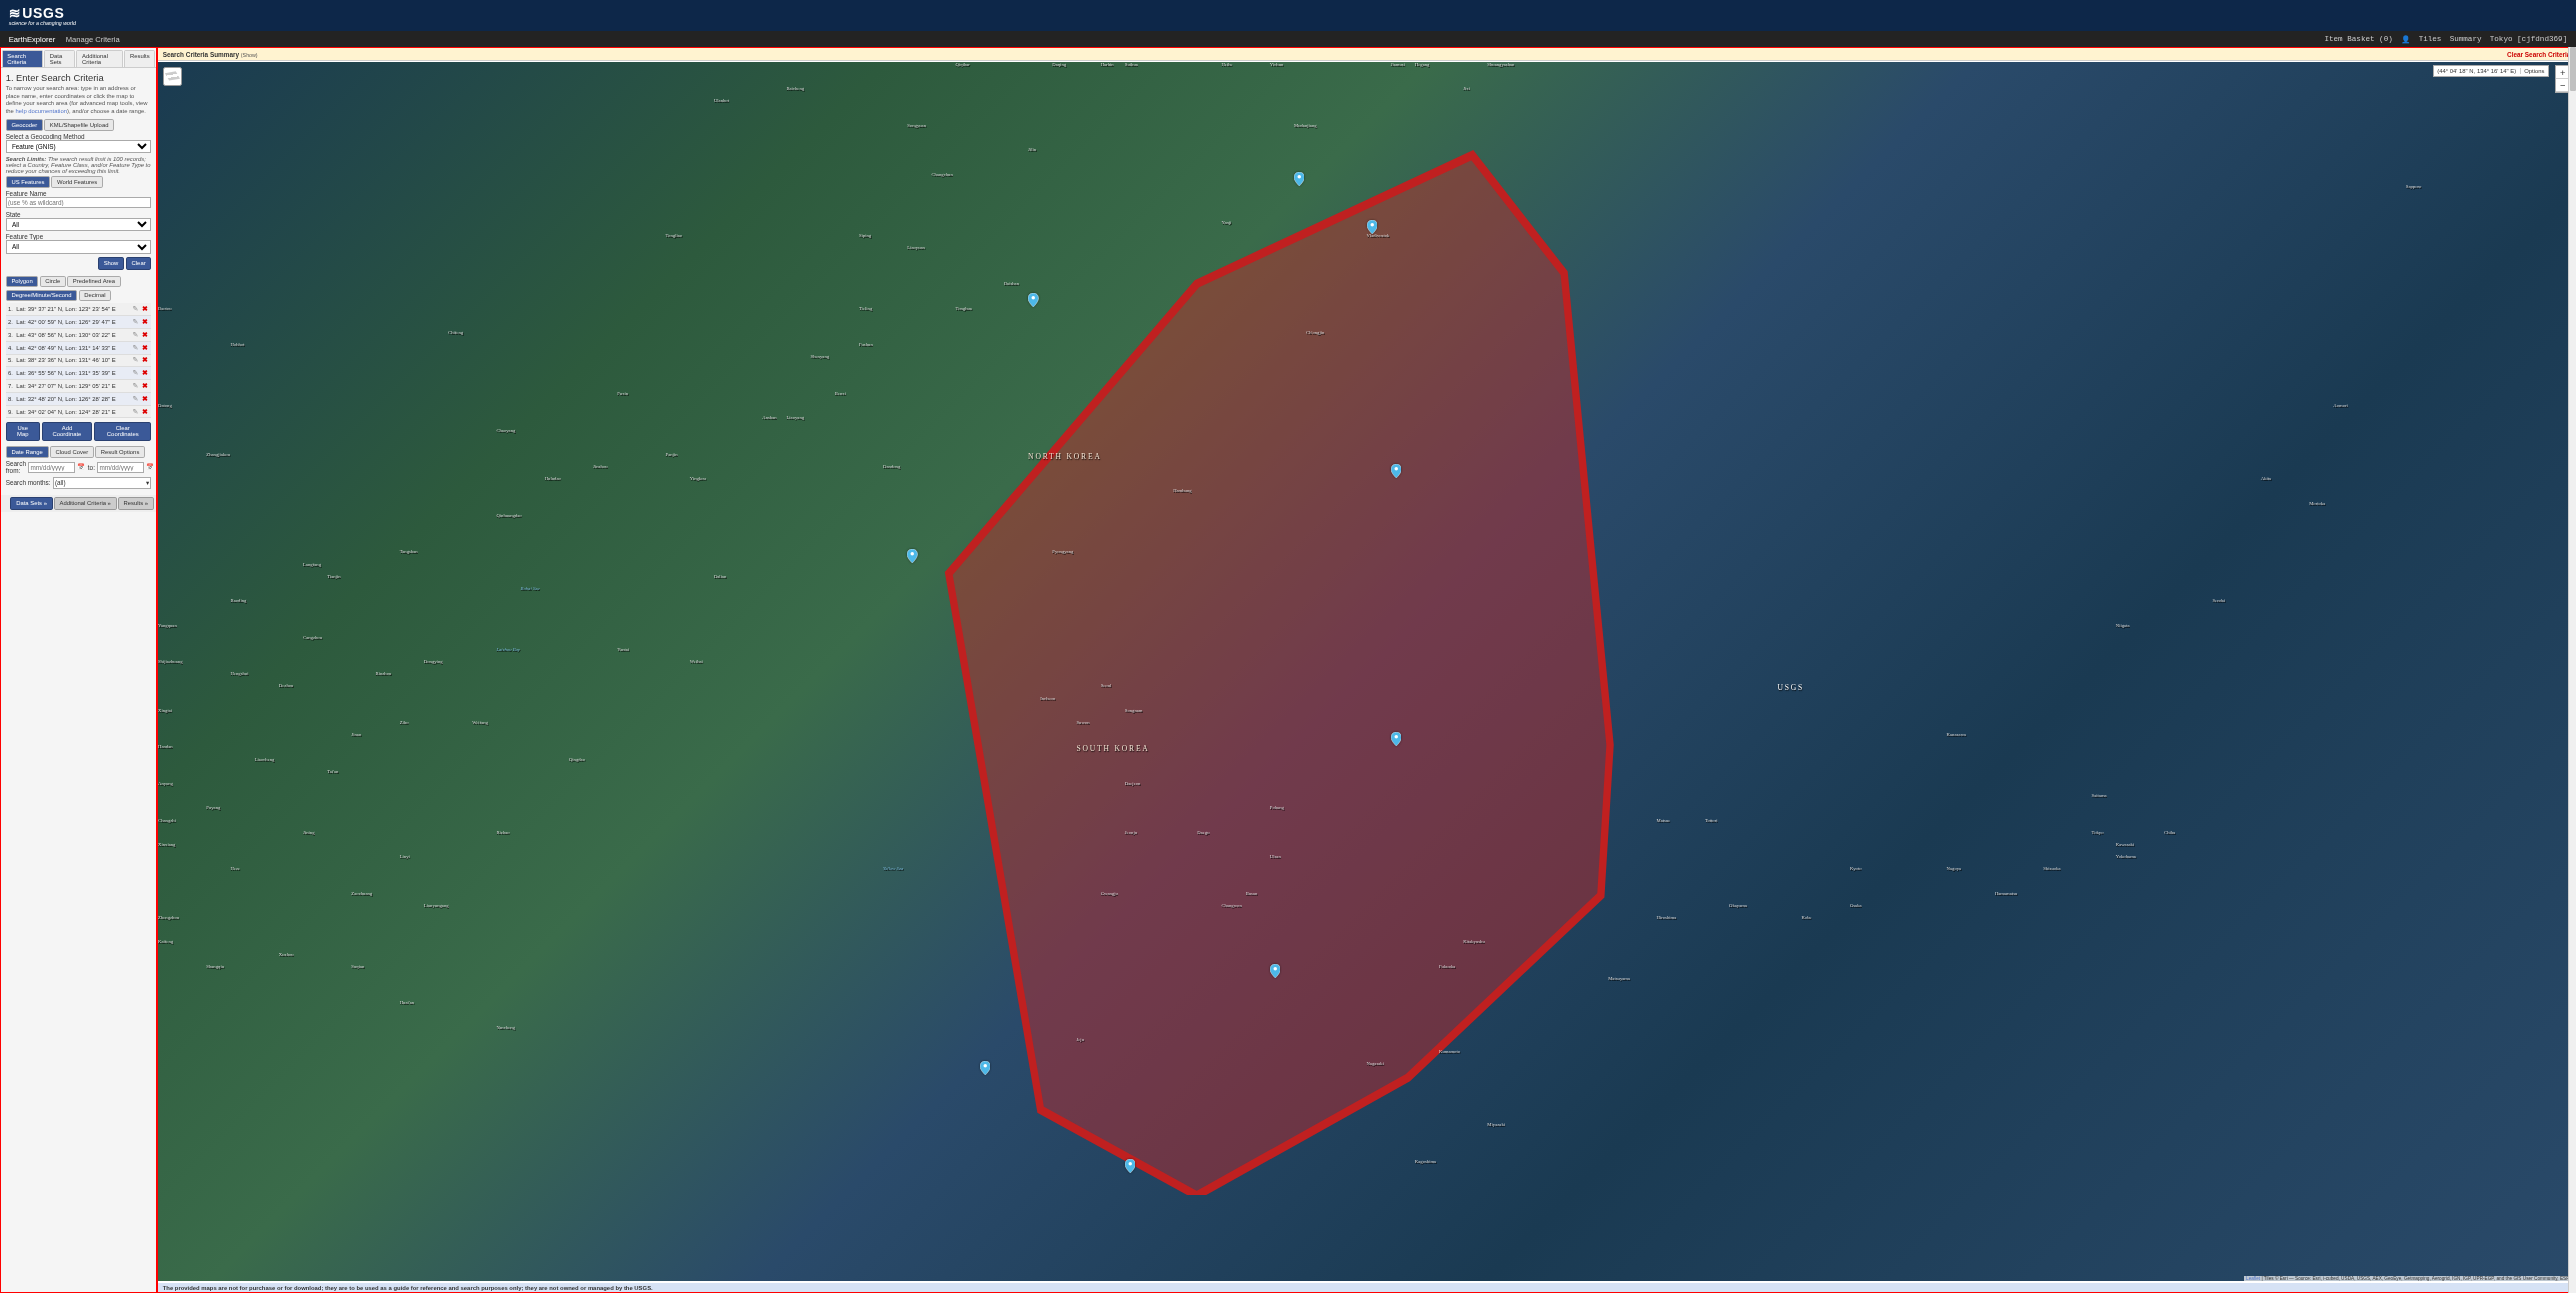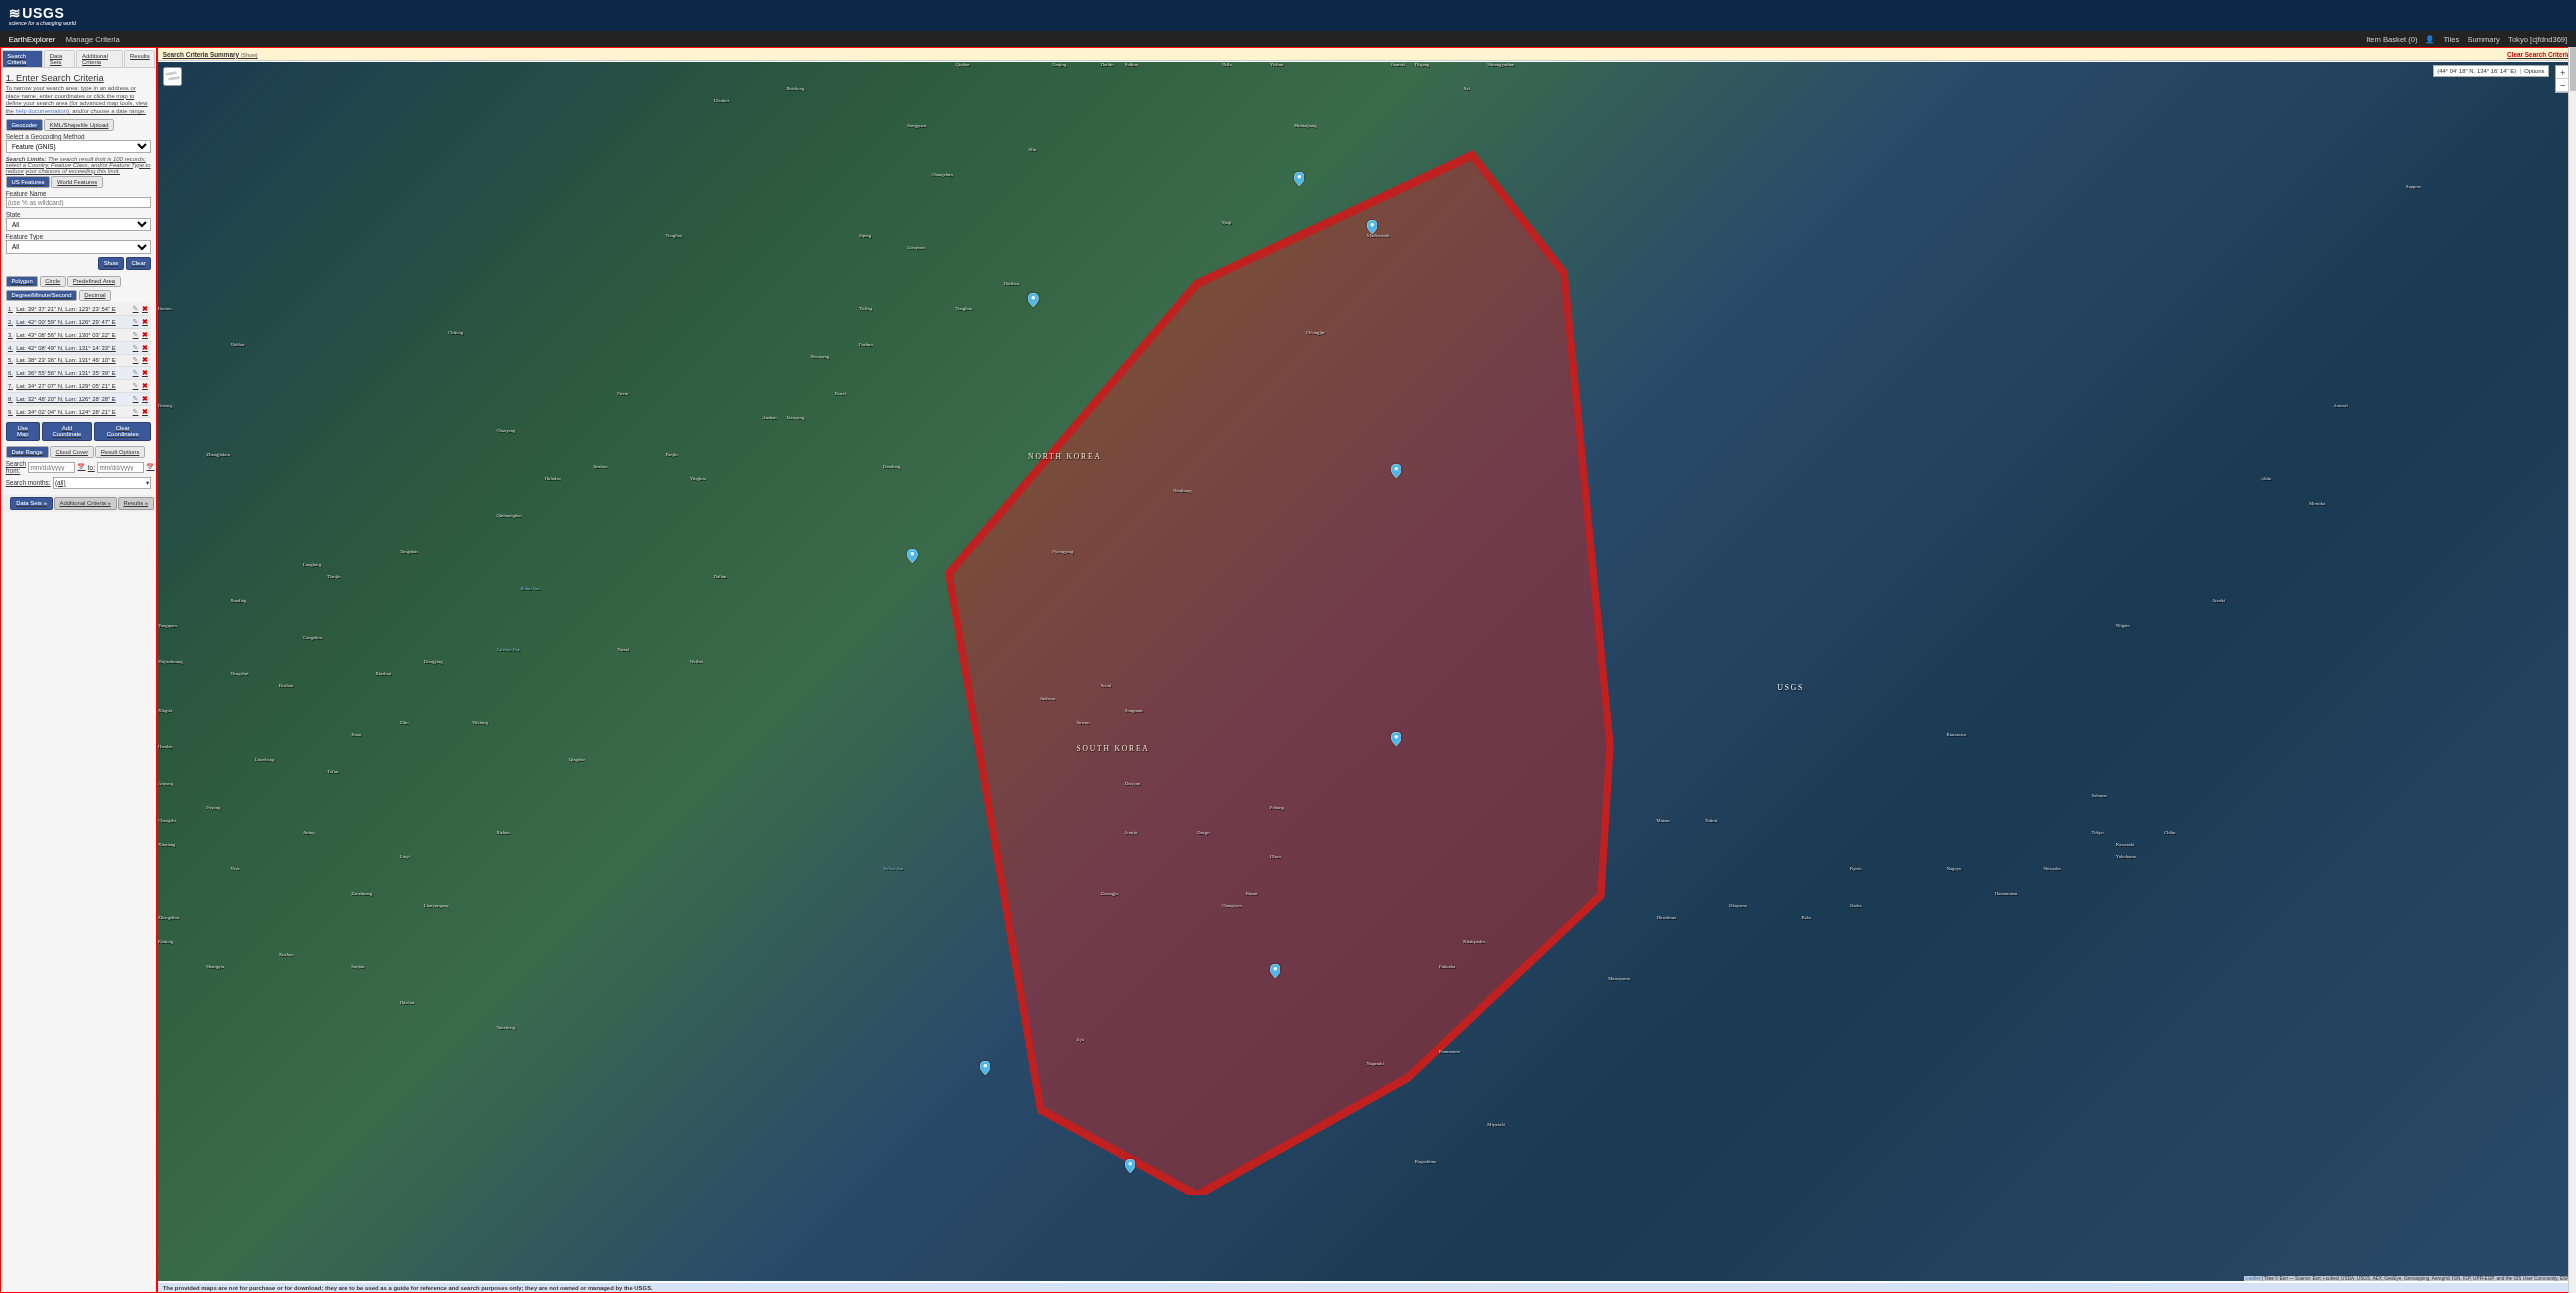--- a/index.html
+++ b/index.html
@@ -5,22 +5,22 @@
 * { box-sizing: border-box; margin: 0; padding: 0; }
 body { font-family: Arial, Helvetica, sans-serif; font-size: 7px; background: #fff; color: #333; overflow: hidden; }
 .header { background: #0d2749; height: 31px; display: flex; align-items: center; padding: 0 8.8px; }
 .logo { display: flex; flex-direction: column; color: #fff; }
 .logo-main { font-size: 14px; font-weight: bold; letter-spacing: 0.6px; display: flex; align-items: center; }
 .logo-tag { font-size: 5.3px; font-style: italic; margin-top: -1.2px; }
 .navbar { background: #232323; height: 16.4px; display: flex; align-items: center; justify-content: space-between; padding: 0 8.8px; font-size: 7.6px; }
 .navbar-left { display: flex; gap: 10.5px; }
 .navbar a { color: #ccc; text-decoration: none; }
 .navbar .brand { color: #fff; }
-.navbar-right { display: flex; gap: 8.2px; color: #ccc; }
-.content { display: flex; height: calc(100vh - 47px); position: relative; text-decoration: underline; }
+.navbar-right { display: flex; gap: 8.2px; color: #ccc; font-family: Liberation Mono, monospace; }
+.content { display: flex; height: calc(100vh - 47px); position: relative; }
 .sidebar { width: 157px; border: 1.2px solid red; background: #f5f5f5; overflow-y: auto; flex-shrink: 0; }
 .tabs { display: flex; background: #f8f8f8; border-bottom: 0.6px solid #ccc; }
 .tab { padding: 2.3px 4.7px; font-size: 5.9px; border: 0.6px solid #ccc; background: #eee; cursor: pointer; margin: 1.2px 0.6px 0; border-bottom: none; border-radius: 1.8px 1.8px 0 0; }
 .tab.active { background: #3b5998; color: #fff; }
 .panel-body { padding: 3.5px 4.7px; }
 h2 { font-size: 9.4px; font-weight: normal; margin-bottom: 2.3px; color: #333; }
 .help-text { font-size: 5.9px; color: #555; margin-bottom: 3.5px; line-height: 1.3; }
 .help-link { color: #5577cc; }
 .subtabs { display: flex; margin: 2.3px 0; }
 .subtab { padding: 1.8px 4.7px; font-size: 5.9px; border: 0.6px solid #aaa; background: #e8e8e8; cursor: pointer; border-radius: 1.8px; }

